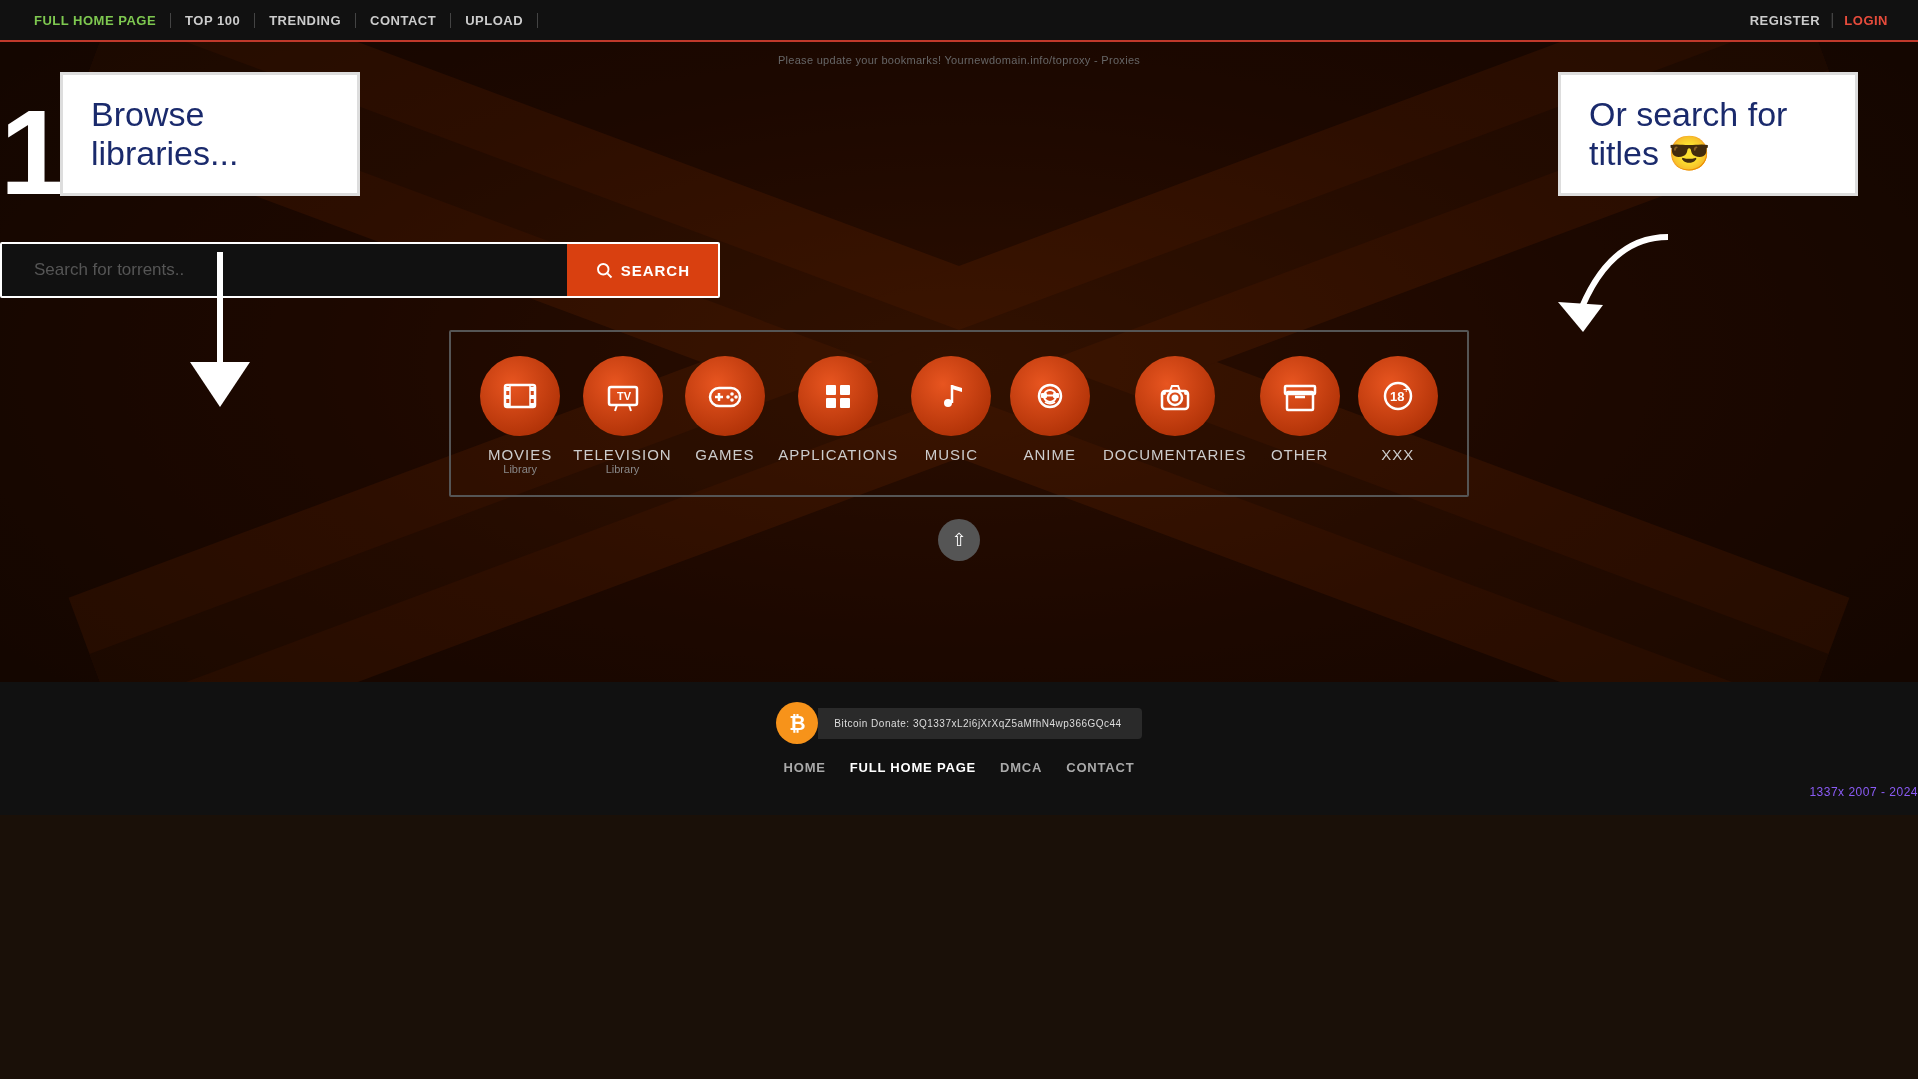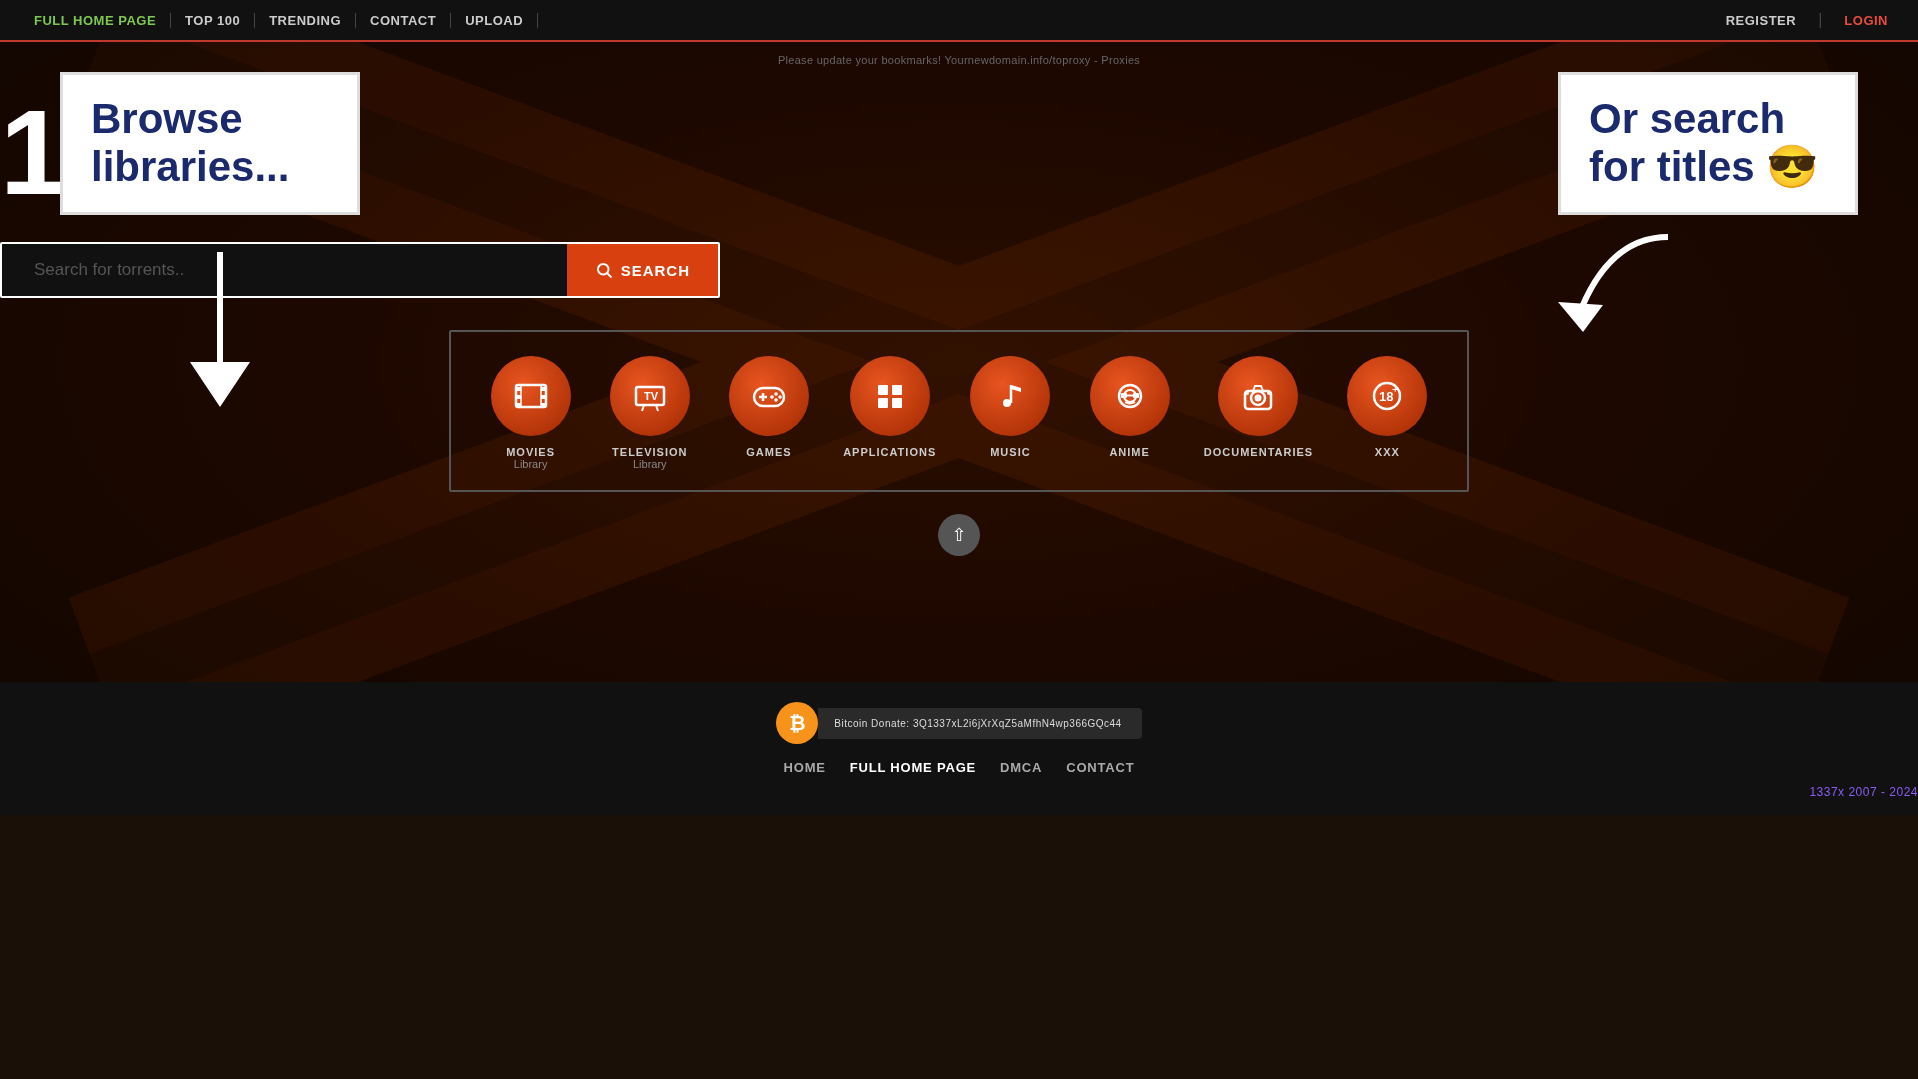--- a/index.html
+++ b/index.html
@@ -35,21 +35,21 @@
       letter-spacing: 0.5px;
       padding: 0 14px;
       border-right: 1px solid #444;
       cursor: pointer;
     }
     .nav-link:first-child { border-left: none; }
     .nav-link.active { color: #7ec850; }
     #top-nav .nav-right {
       display: flex;
       align-items: center;
-      gap: 12px;
+      gap: 0;
     }
     .nav-right .nav-link-r {
       color: #ccc;
       font-size: 13px;
       font-weight: bold;
       letter-spacing: 0.5px;
       padding: 0 10px;
       cursor: pointer;
     }
     .nav-right .nav-link-r.login { color: #e74c3c; }
@@ -137,22 +137,22 @@
     .callout {
       position: absolute;
       background: #fff;
       border: 3px solid #ddd;
       padding: 20px 28px;
       z-index: 3;
       max-width: 300px;
     }
     .callout h2 {
       color: #1a2a6c;
-      font-size: 42px;
-      font-weight: 700;
+      font-size: 34px;
+      font-weight: 400;
       line-height: 1.15;
     }
     #callout-left {
       left: 60px;
       top: 30px;
     }
     #callout-right {
       right: 60px;
       top: 30px;
     }
@@ -198,22 +198,22 @@
       width: 80px;
       height: 80px;
       border-radius: 50%;
       background: radial-gradient(circle at 40% 35%, #e85520, #a02800);
       display: flex;
       align-items: center;
       justify-content: center;
       margin-bottom: 10px;
     }
     .cat-label {
-      font-size: 11px;
-      font-weight: bold;
+      font-size: 15px;
+      font-weight: normal;
       letter-spacing: 1px;
       color: #ccc;
       text-align: center;
     }
     .cat-sublabel {
       font-size: 11px;
       color: #888;
       text-align: center;
     }
 
@@ -482,20 +482,32 @@
             <path d="M14 14 L16 9 L22 9 L24 14" stroke="white" stroke-width="2" fill="none"></path>
 
             <circle cx="8" cy="16" r="2" fill="white"></circle>
             <circle cx="30" cy="16" r="2" fill="white"></circle>
           </svg>
         </div>
         <span class="cat-label">DOCUMENTARIES</span>
         <span class="cat-sublabel"></span>
       </div>
 
+      <div class="category-item">
+        <div class="category-circle">
+          <svg width="38" height="38" viewBox="0 0 38 38" xmlns="http://www.w3.org/2000/svg">
+
+            <rect x="6" y="15" width="26" height="18" rx="1" fill="none" stroke="white" stroke-width="2.5"></rect>
+            <rect x="4" y="9" width="30" height="8" rx="1" fill="none" stroke="white" stroke-width="2.5"></rect>
+            <line x1="14" y1="20" x2="24" y2="20" stroke="white" stroke-width="2.5"></line>
+          </svg>
+        </div>
+        <span class="cat-label">OTHER</span>
+        <span class="cat-sublabel"></span>
+      </div>
 
       <div class="category-item">
         <div class="category-circle">
           <svg width="38" height="38" viewBox="0 0 38 38" xmlns="http://www.w3.org/2000/svg">
             <circle cx="19" cy="19" r="13" fill="none" stroke="white" stroke-width="2.5"></circle>
             <text x="11" y="24" font-size="13" font-weight="bold" fill="white">18</text>
             <text x="24" y="16" font-size="11" fill="white">+</text>
           </svg>
         </div>
         <span class="cat-label">XXX</span>

